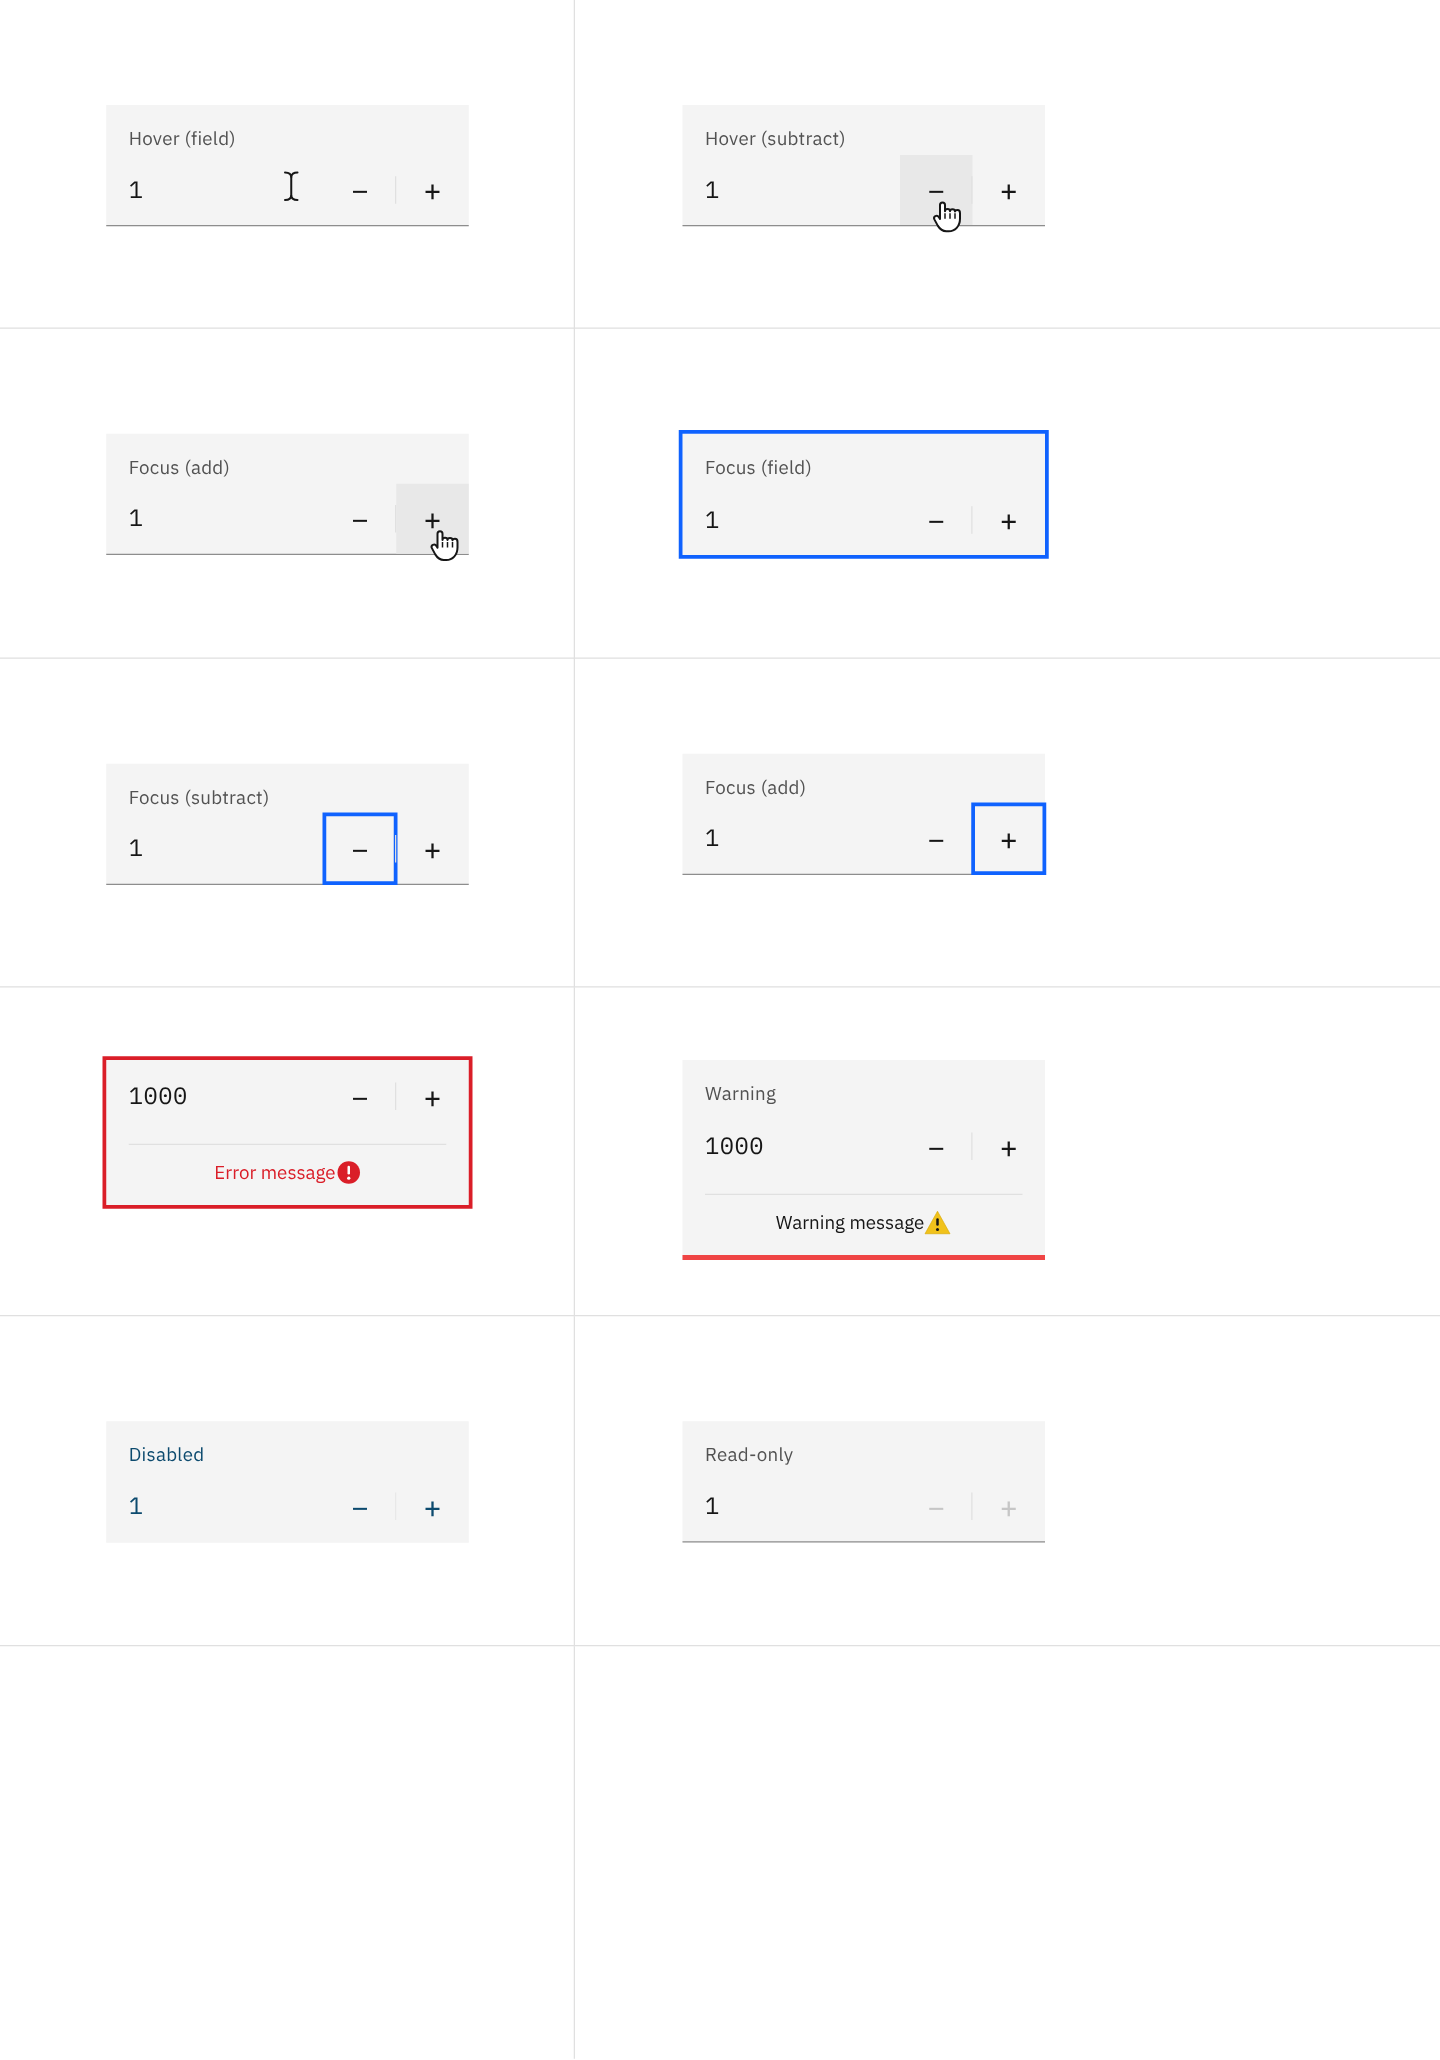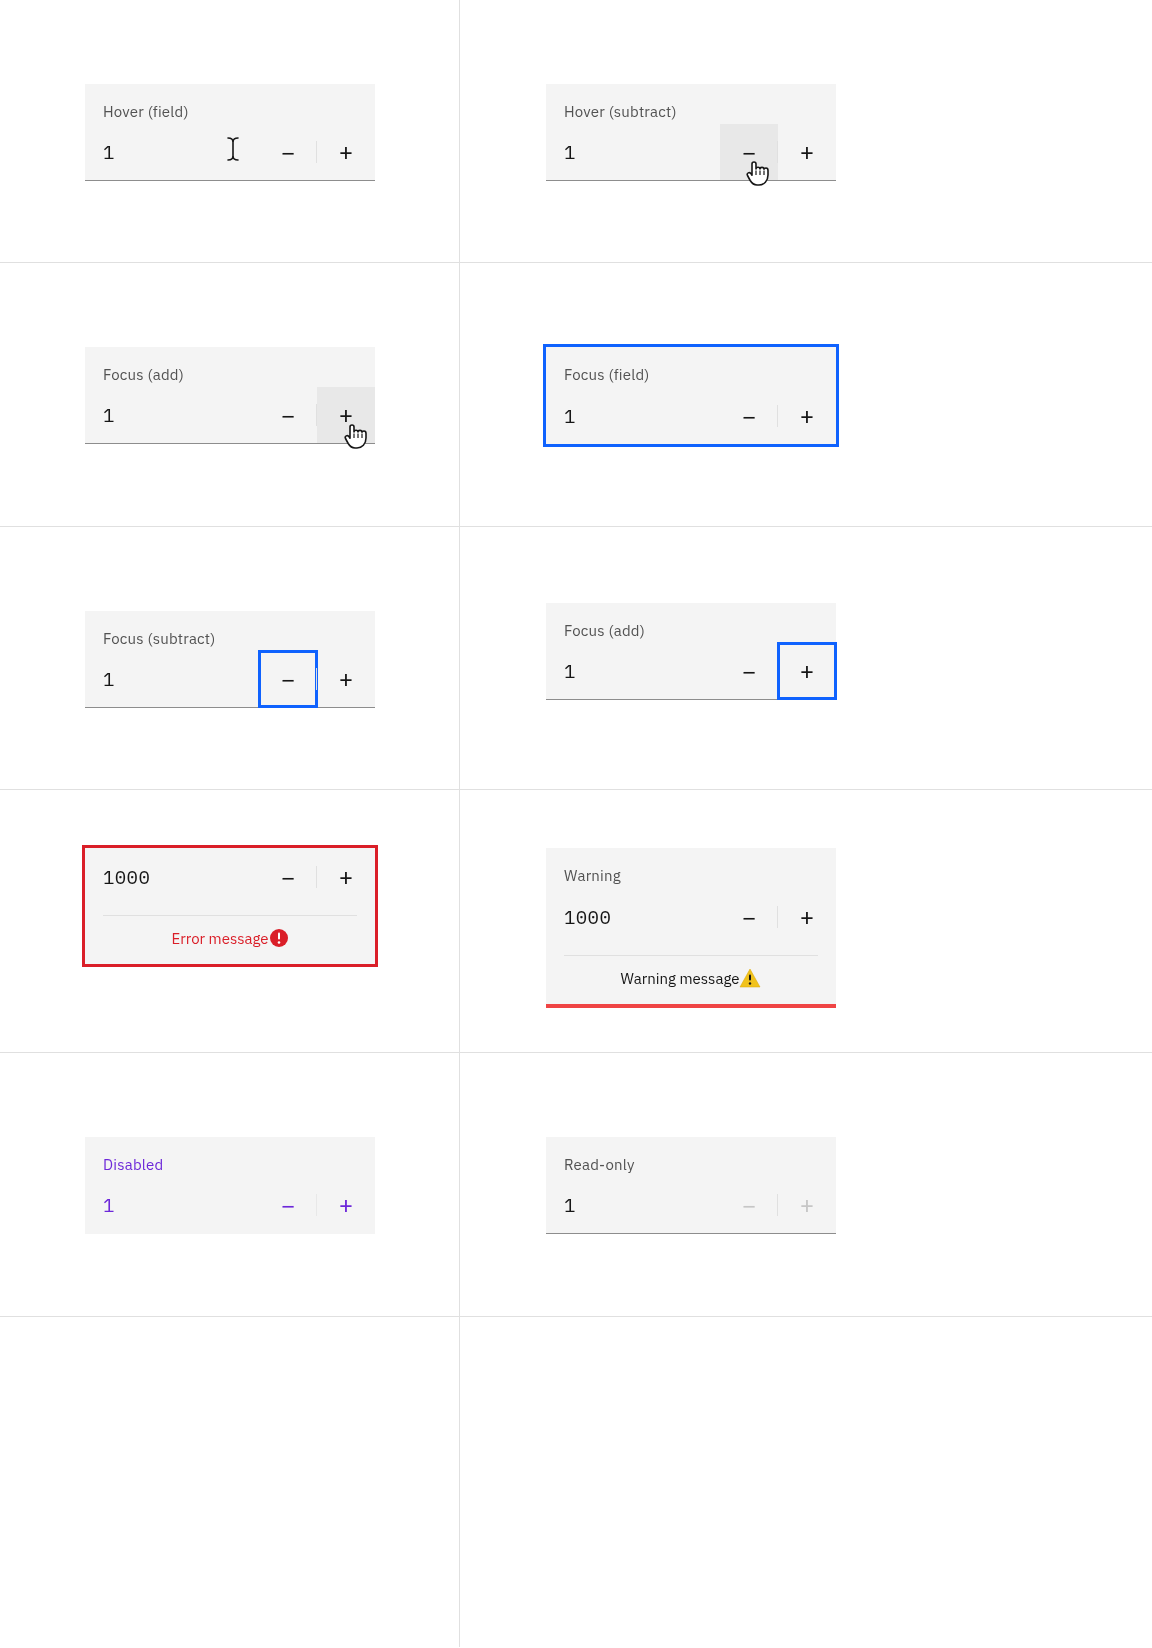--- a/index.html
+++ b/index.html
@@ -113,21 +113,21 @@
   }
   .helper-row.error { color: #da1e28; }
   .helper-row.warning { color: #161616; }
 
   
   .warning-underline { border-bottom: 1px solid #8d8d8d; }
 
   
   .disabled .ni-label,
   .disabled .ni-value,
-  .disabled .glyph { color: #6d28d9; }
+  .disabled .glyph { color: #0c4a6e; }
   .disabled .ni-row { border-bottom-color: #f4f4f4; }
   .disabled .ni-btn.minus::after { background: #e8e8e8; }
 
   
   .readonly .glyph { color: #c6c6c6; }
   .readonly .ni-row { border-bottom-color: #8d8d8d; }
 
   
   .cursor-text, .cursor-pointer {
     position: absolute;

